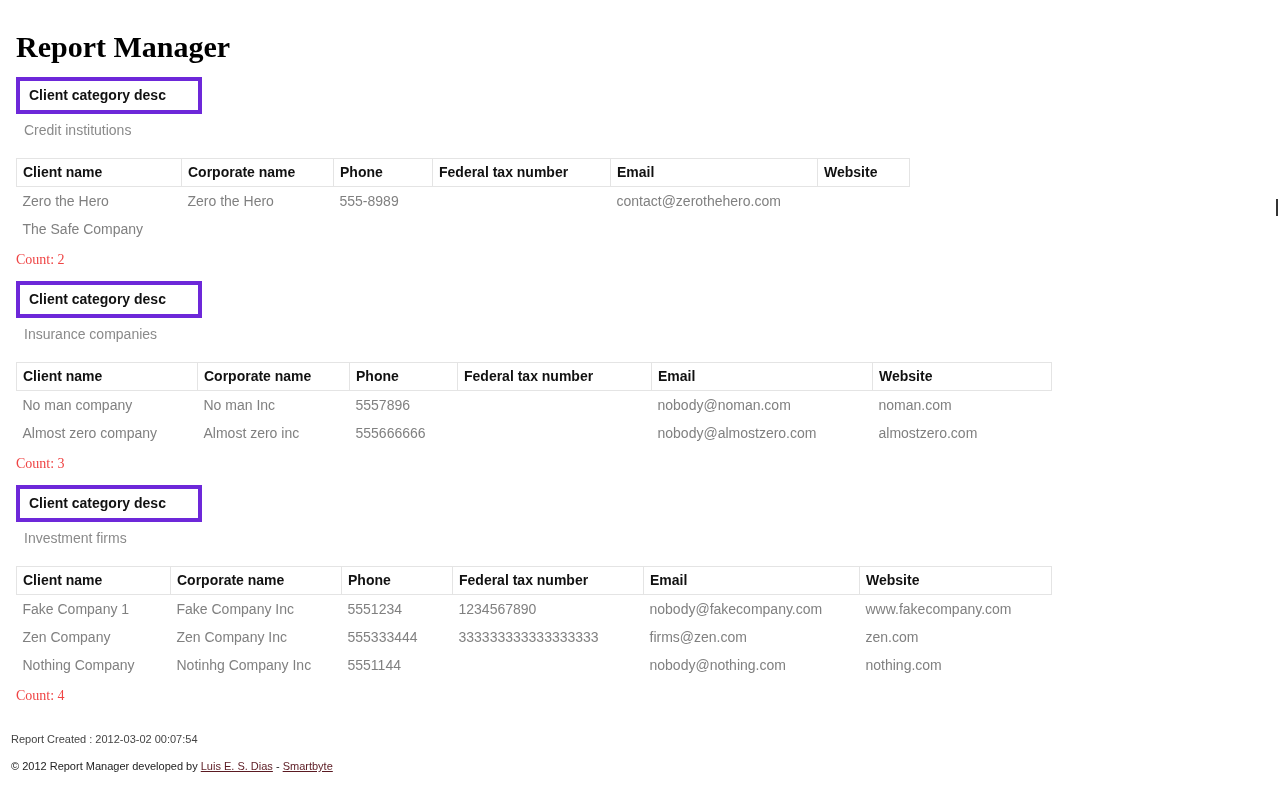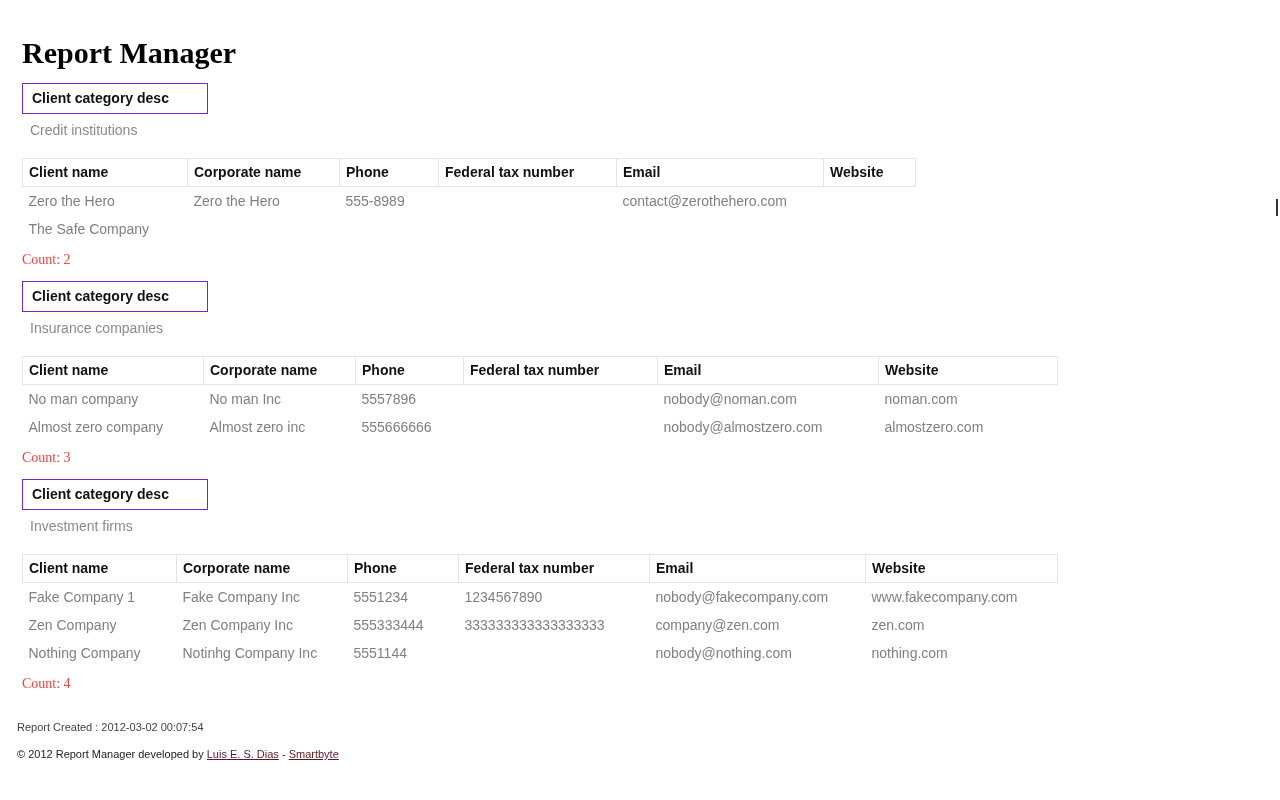--- a/index.html
+++ b/index.html
@@ -9,40 +9,40 @@
     background: #ffffff;
   }
   body {
     width: 1280px;
     height: 800px;
     font-family: "Liberation Sans", sans-serif;
     position: relative;
     overflow: hidden;
   }
   #page {
-    padding: 14px;
+    padding: 8px;
     position: relative;
   }
   .page-title {
     font-family: "Liberation Serif", serif;
     font-weight: bold;
     font-size: 30px;
     color: #000000;
     margin: 0;
     padding: 22px 0 0 8px;
     letter-spacing: 0px;
     line-height: 34px;
   }
   .report-block {
     margin: 0;
     padding: 0;
   }
   .cat-header-box {
     display: inline-block;
-    border: 1px solid #6d28d9;
+    border: 4px solid #6d28d9;
     box-sizing: border-box;
     margin: 13px 0 0 8px;
     padding: 5px 9px 6px 9px;
     min-width: 186px;
   }
   .cat-header-label {
     font-family: "Liberation Sans", sans-serif;
     font-weight: bold;
     font-size: 14px;
     color: #111111;
@@ -254,21 +254,21 @@
               <td>5551234</td>
               <td>1234567890</td>
               <td>nobody@fakecompany.com</td>
               <td>www.fakecompany.com</td>
             </tr>
             <tr>
               <td>Zen Company</td>
               <td>Zen Company Inc</td>
               <td>555333444</td>
               <td>333333333333333333</td>
-              <td>company@zen.com</td>
+              <td>firms@zen.com</td>
               <td>zen.com</td>
             </tr>
             <tr>
               <td>Nothing Company</td>
               <td>Notinhg Company Inc</td>
               <td>5551144</td>
               <td></td>
               <td>nobody@nothing.com</td>
               <td>nothing.com</td>
             </tr>

